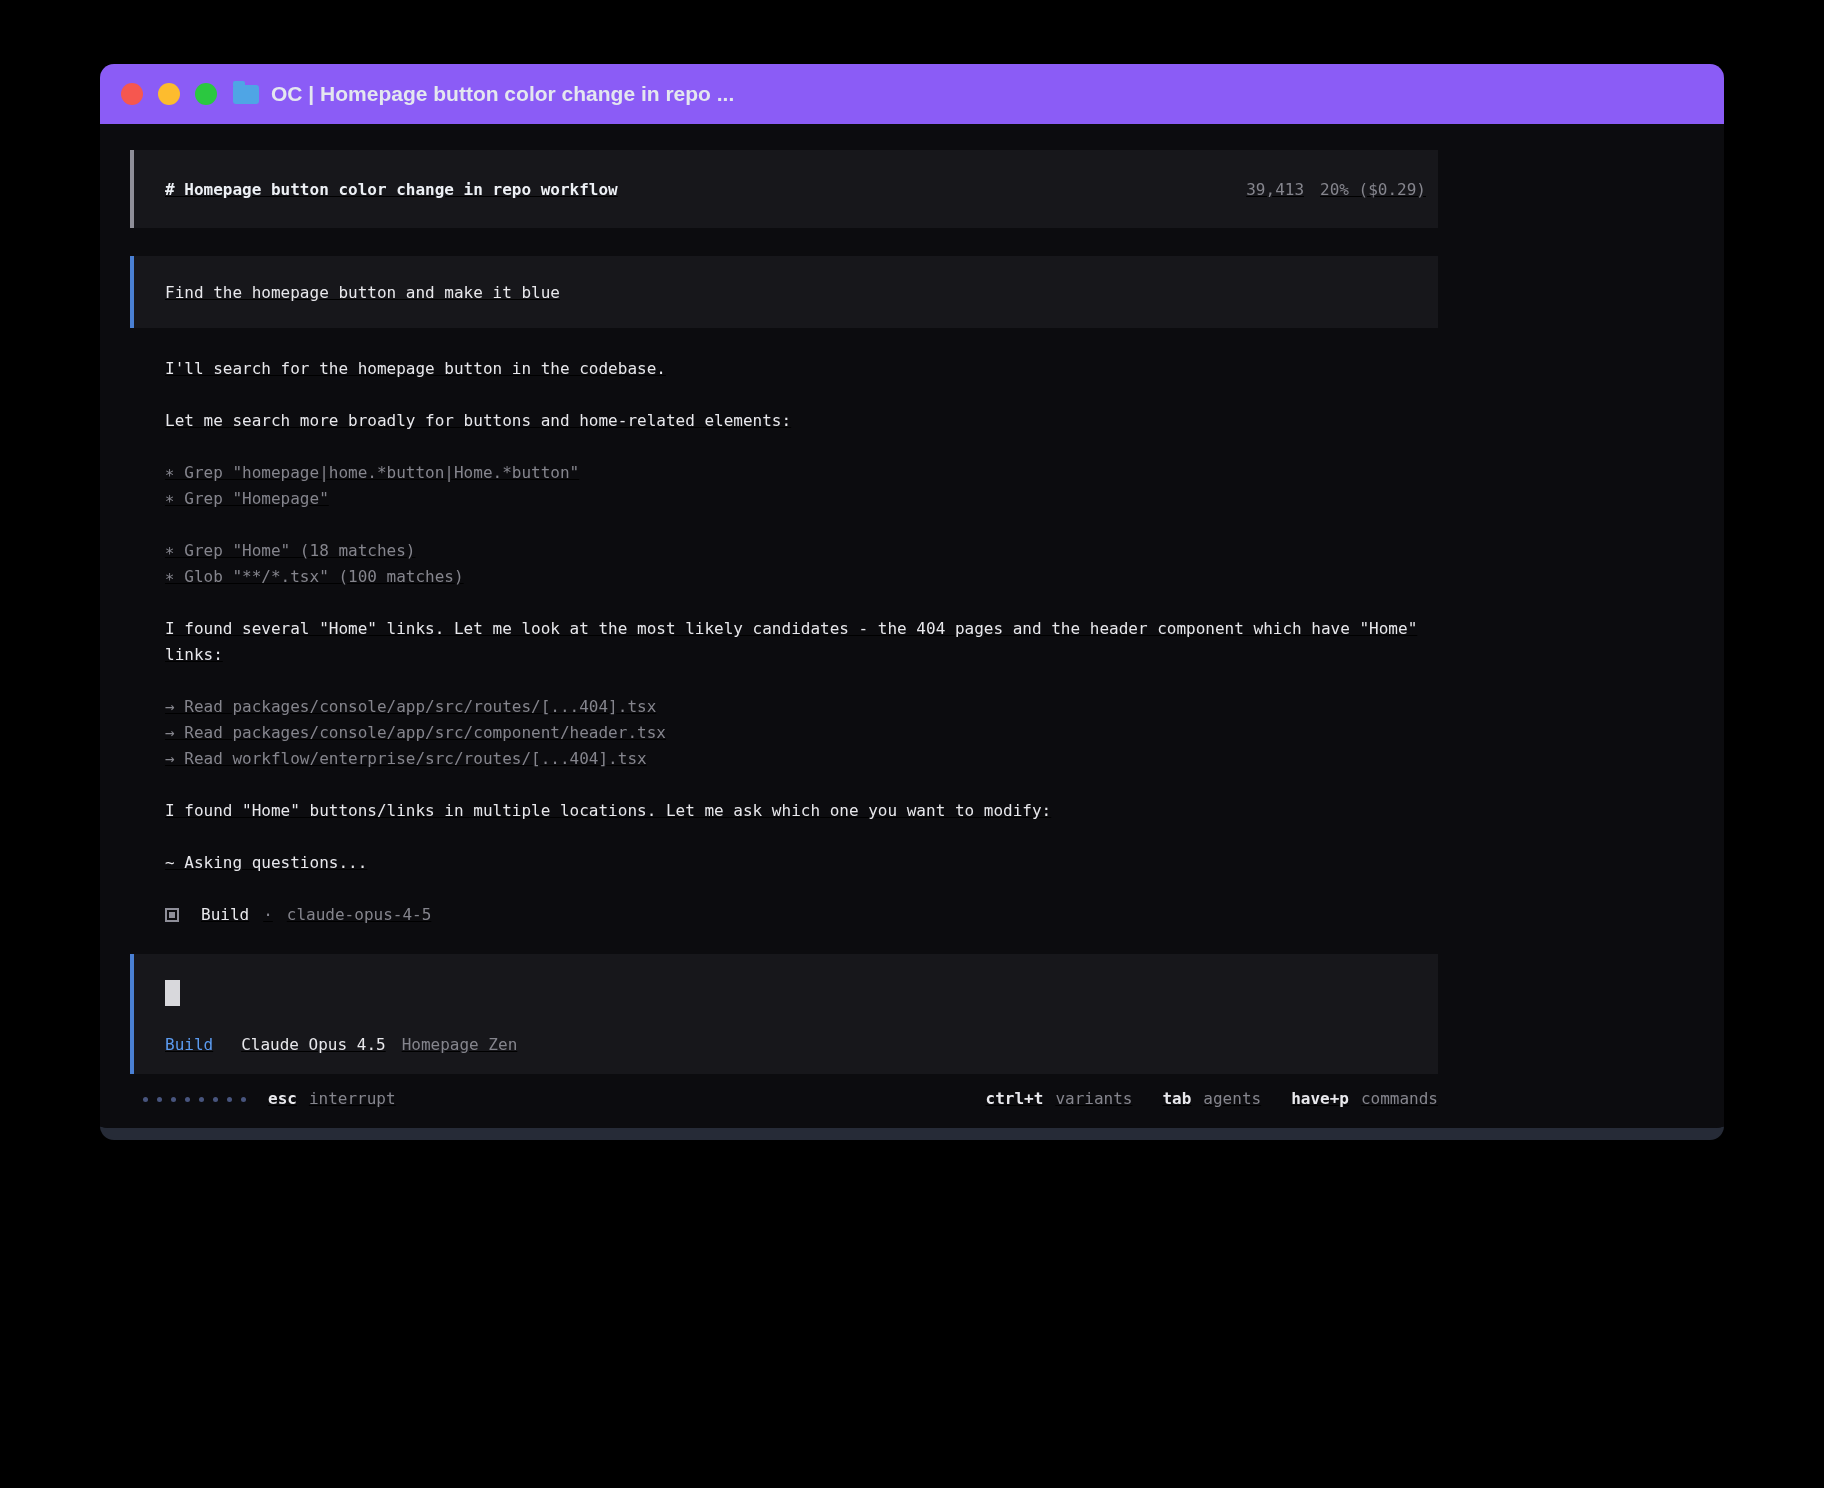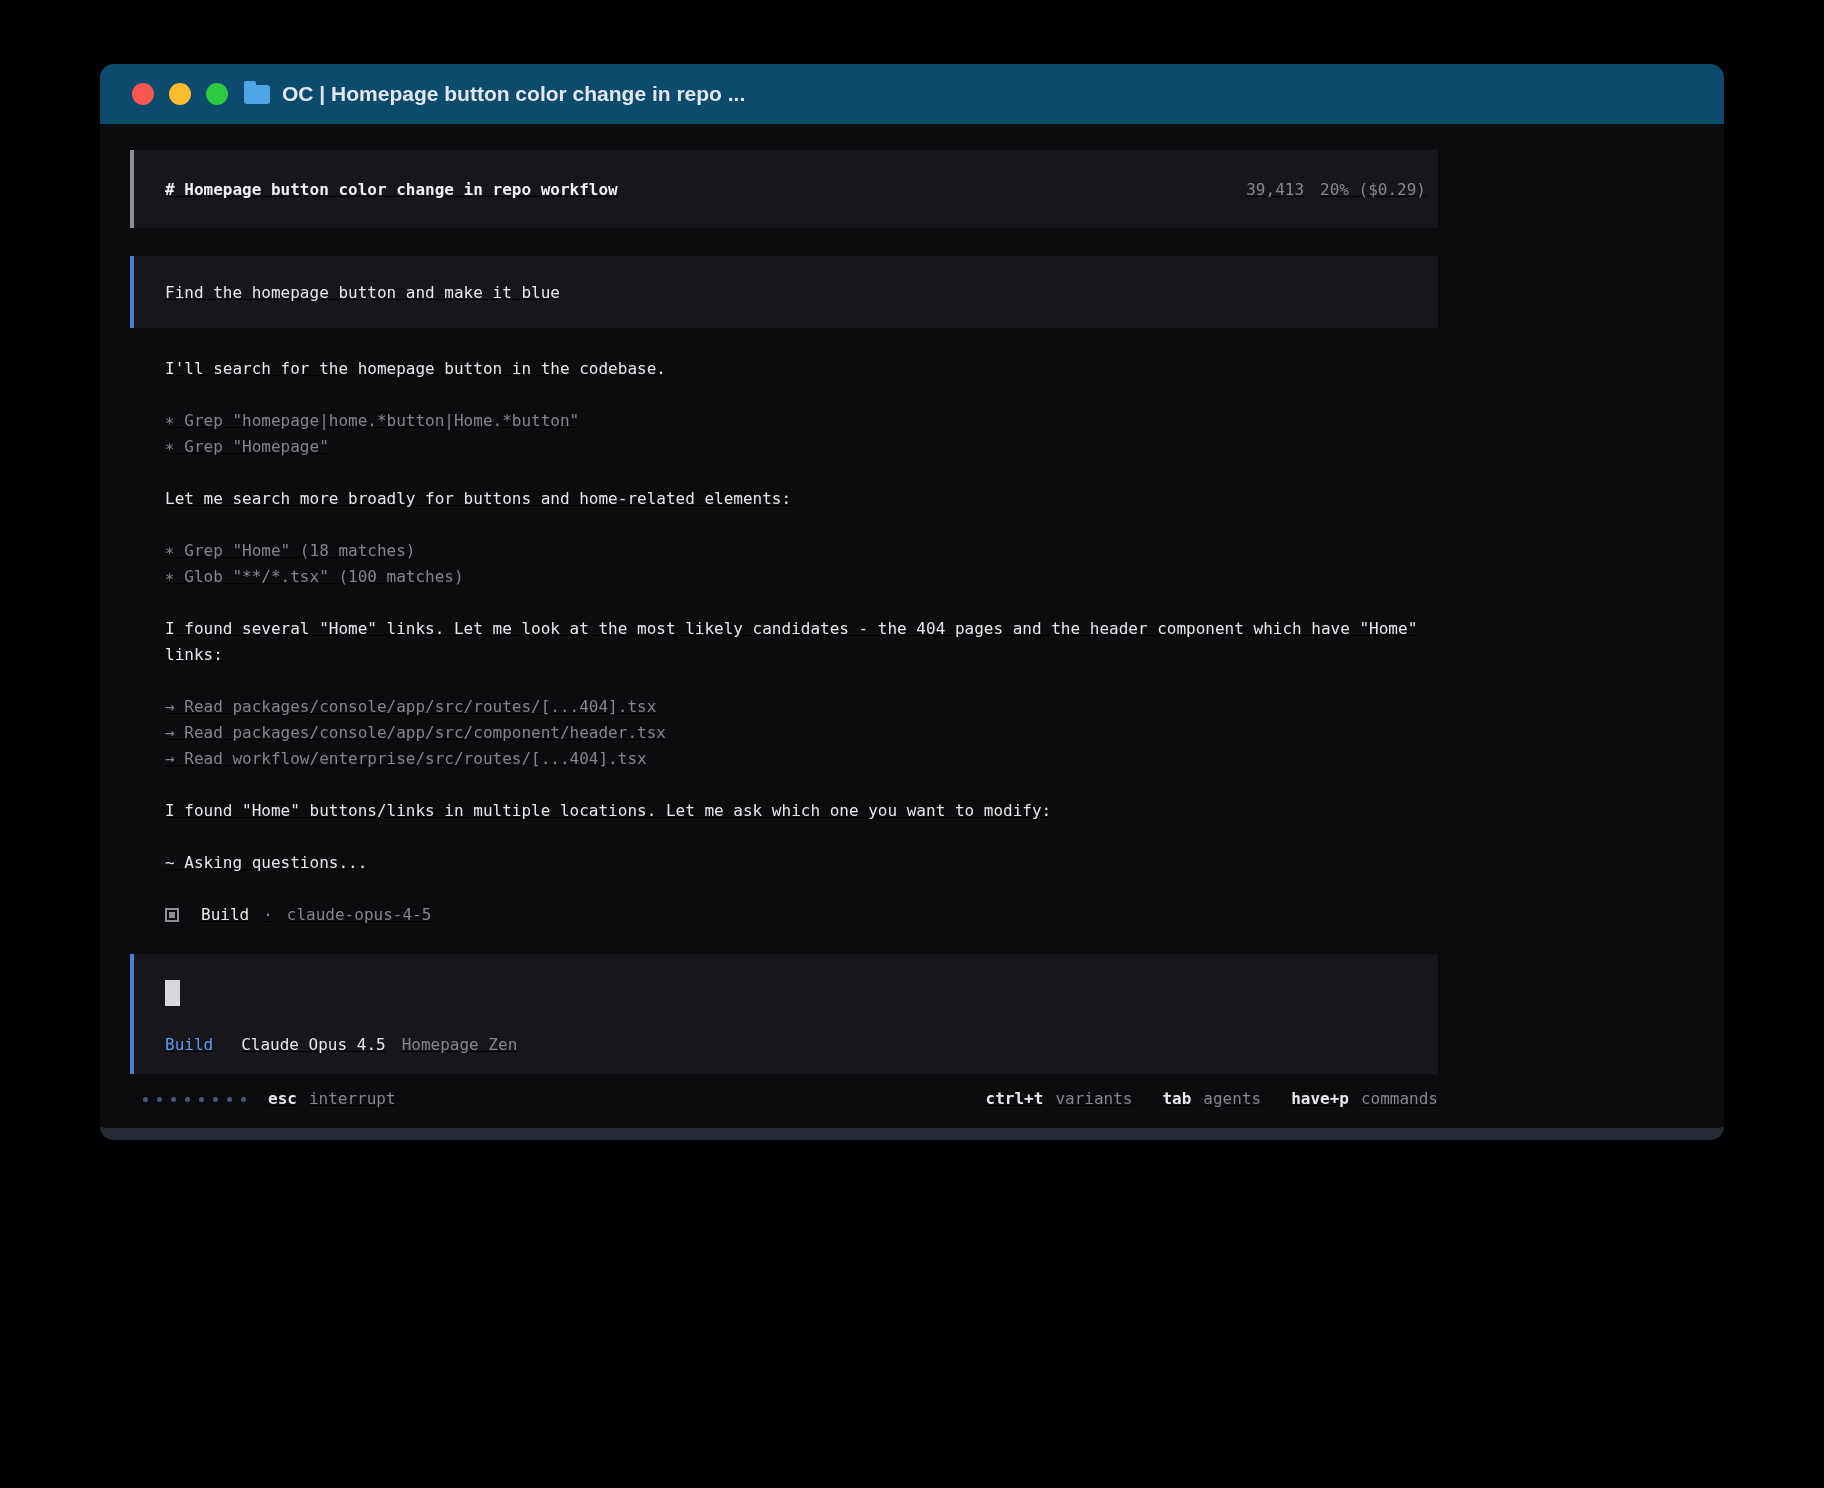--- a/index.html
+++ b/index.html
@@ -15,23 +15,23 @@
     width:1624px; height:1076px;
     border-radius:14px;
     background:#0c0c0f;
     border-bottom:12px solid #262b37;
     overflow:hidden;
     display:flex; flex-direction:column;
     box-shadow:0 24px 60px rgba(0,0,0,0.65);
   }
   .titlebar {
     height:60px; flex:none;
-    background:#0c4a6e;
+    background:#8b5cf6;
     display:flex; align-items:center;
-    padding:0 32px;
+    padding:0 21px;
   }
   .lights { display:flex; gap:15px; align-items:center; }
   .light { width:22px; height:22px; border-radius:50%; display:inline-block; }
   .light.red { background:#f6574f; }
   .light.yellow { background:#fdbc2e; }
   .light.green { background:#2bc840; }
   .folder-icon {
     position:relative; width:26px; height:19px; margin-left:16px;
     background:#4fa5e5; border-radius:2px 3px 3px 3px; flex:none;
   }
@@ -124,26 +124,26 @@
         </span>
       </div>
 
       <div class="block user-block">
         <span>Find the homepage button and make it blue</span>
       </div>
 
       <div class="messages">
         <div class="group text-line">I'll search for the homepage button in the codebase.</div>
 
+        <div class="group text-line">Let me search more broadly for buttons and home-related elements:</div>
+
         <div class="group">
           <div class="tool-line">∗ Grep "homepage|home.*button|Home.*button"</div>
           <div class="tool-line">∗ Grep "Homepage"</div>
         </div>
-
-        <div class="group text-line">Let me search more broadly for buttons and home-related elements:</div>
 
         <div class="group">
           <div class="tool-line">∗ Grep "Home" (18 matches)</div>
           <div class="tool-line">∗ Glob "**/*.tsx" (100 matches)</div>
         </div>
 
         <div class="group text-line">I found several "Home" links. Let me look at the most likely candidates - the 404 pages and the header component which have "Home" links:</div>
 
         <div class="group">
           <div class="tool-line">→ Read packages/console/app/src/routes/[...404].tsx</div>

